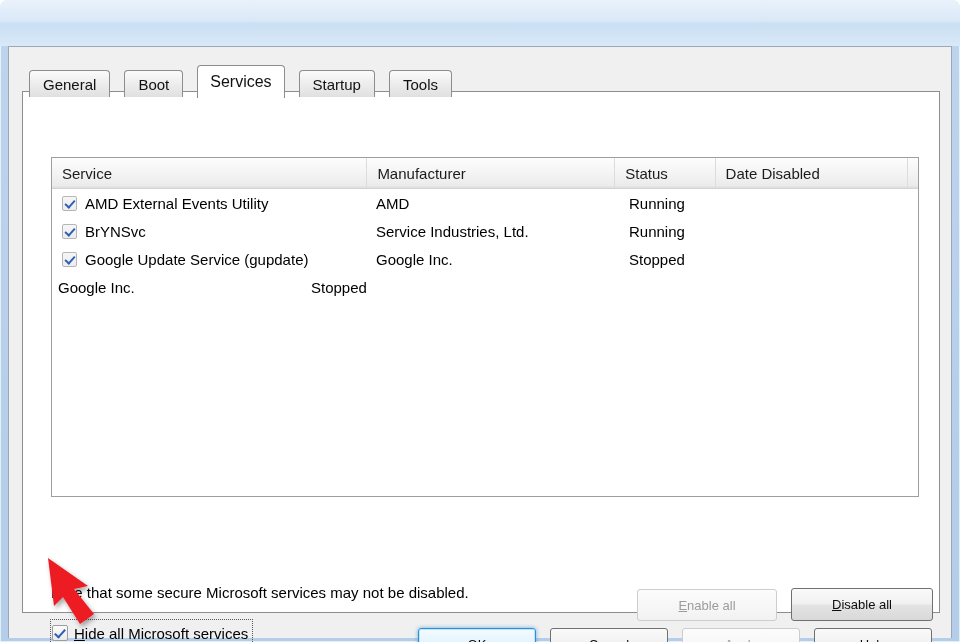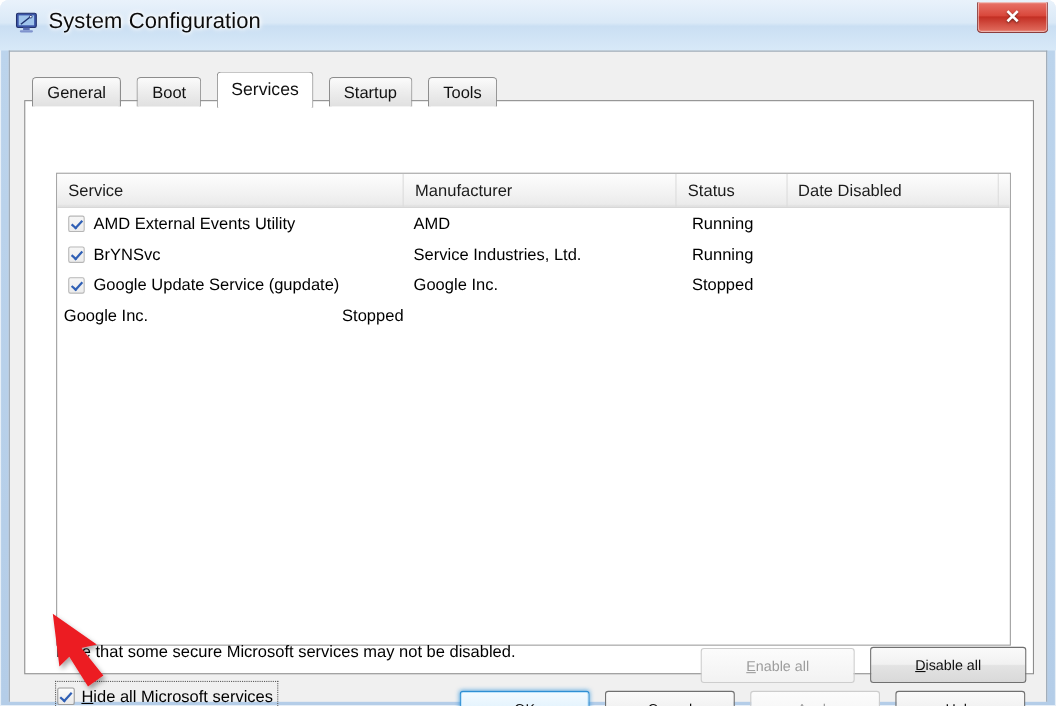--- a/index.html
+++ b/index.html
@@ -139,21 +139,21 @@
     box-sizing: border-box;
     background: #ffffff;
     border: 1px solid #8d8d8d;
     z-index: 1;
   }
 
   
   #table-wrap {
     position: absolute;
     left: 28px; top: 65px;
-    width: 868px; height: 430px;
+    width: 868px; height: 340px;
     box-sizing: border-box;
     border: 1px solid #9e9e9e;
     background: #ffffff;
     overflow: hidden;
   }
   #thead {
     display: flex;
     height: 31px;
     box-sizing: border-box;
     background: linear-gradient(to bottom, #fdfdfd 0%, #f4f4f4 50%, #ebebeb 92%, #dcdcdc 100%);
@@ -306,36 +306,20 @@
     width: 120px; height: 74px;
     z-index: 10;
     pointer-events: none;
   }
 </style>
 </head>
 <body>
 
 <div id="window">
 
-  <div id="titlebar">
-    <span id="title-icon">
-      <svg width="22" height="20" viewBox="0 0 22 20">
-        <rect x="1" y="1" width="18" height="13" rx="1.5" fill="#3b55a8" stroke="#20306b" stroke-width="1"></rect>
-        <rect x="3" y="3" width="14" height="9" fill="#9fc4ec"></rect>
-        <path d="M5 11 L14 4" stroke="#1d2f6e" stroke-width="1.3" fill="none"></path>
-        <circle cx="14" cy="4.2" r="1.2" fill="#ffffff" stroke="#1d2f6e" stroke-width="0.8"></circle>
-        <rect x="7" y="14" width="6" height="2.5" fill="#5a6fb5"></rect>
-        <rect x="4" y="16.5" width="12" height="2" rx="1" fill="#7f93cd"></rect>
-      </svg>
-    </span>
-    <div id="title-text">System Configuration</div>
-    <div id="close-btn">
-      <span class="glyph">✕</span>
-    </div>
-  </div>
 
   <div id="client">
 
     <div id="tabstrip">
       <div class="tab">General</div>
       <div class="tab">Boot</div>
       <div class="tab active">Services</div>
       <div class="tab">Startup</div>
       <div class="tab">Tools</div>
     </div>

